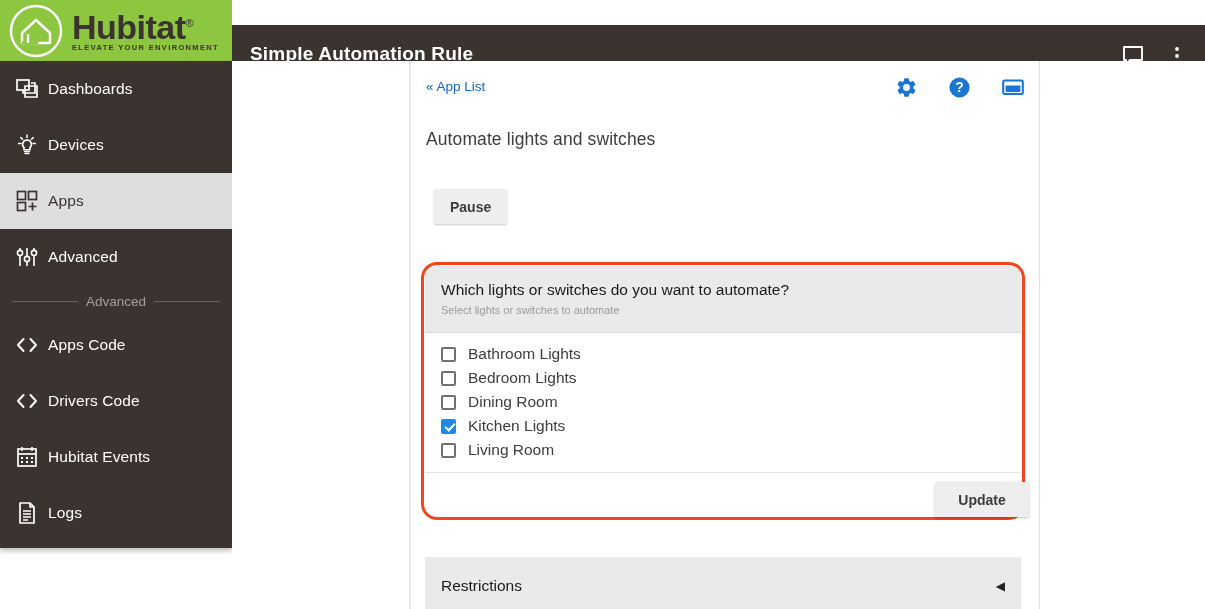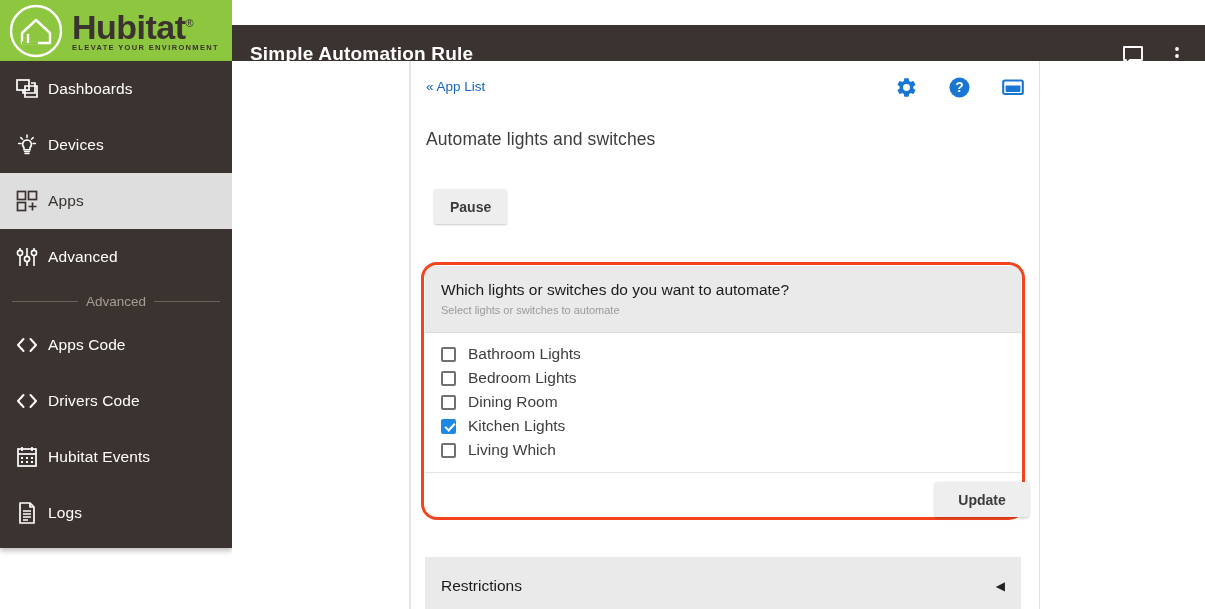--- a/index.html
+++ b/index.html
@@ -525,21 +525,21 @@
           <div class="cb-row">
             <span class="cbox"></span>
             <span class="cb-label">Dining Room</span>
           </div>
           <div class="cb-row">
             <span class="cbox checked"></span>
             <span class="cb-label">Kitchen Lights</span>
           </div>
           <div class="cb-row">
             <span class="cbox"></span>
-            <span class="cb-label">Living Which</span>
+            <span class="cb-label">Living Room</span>
           </div>
         </div>
 
         <div class="sect-foot">
           <button class="update-btn">Update</button>
         </div>
       </div>
 
       <div class="restr">
         <span class="restr-label">Restrictions</span>

